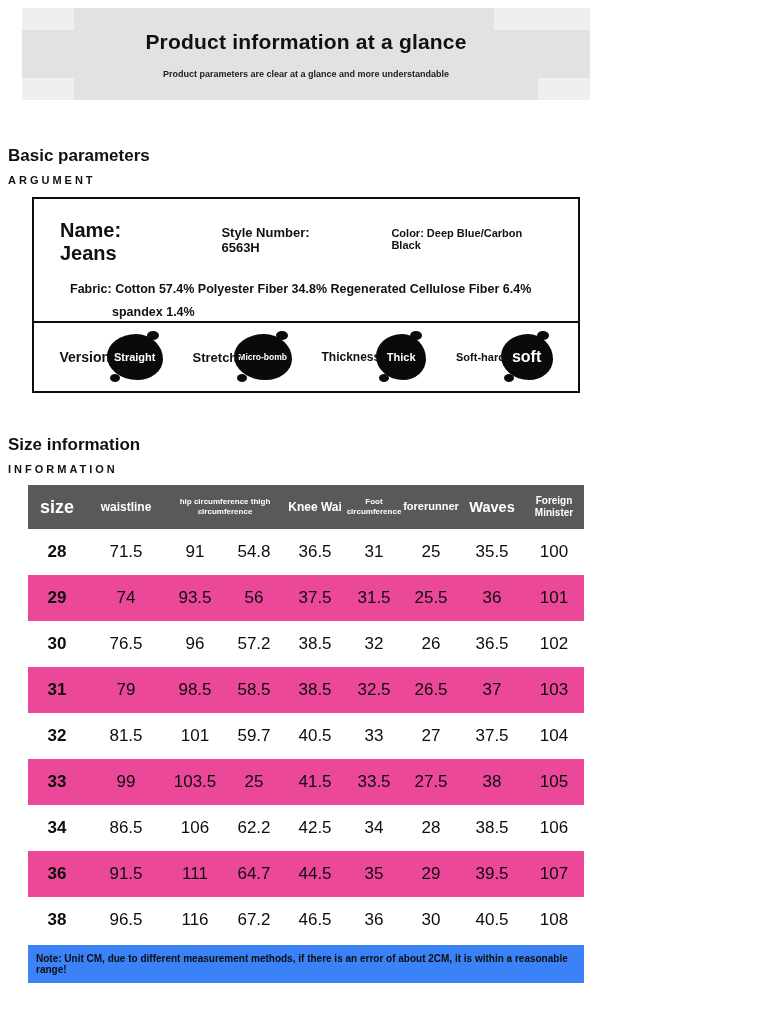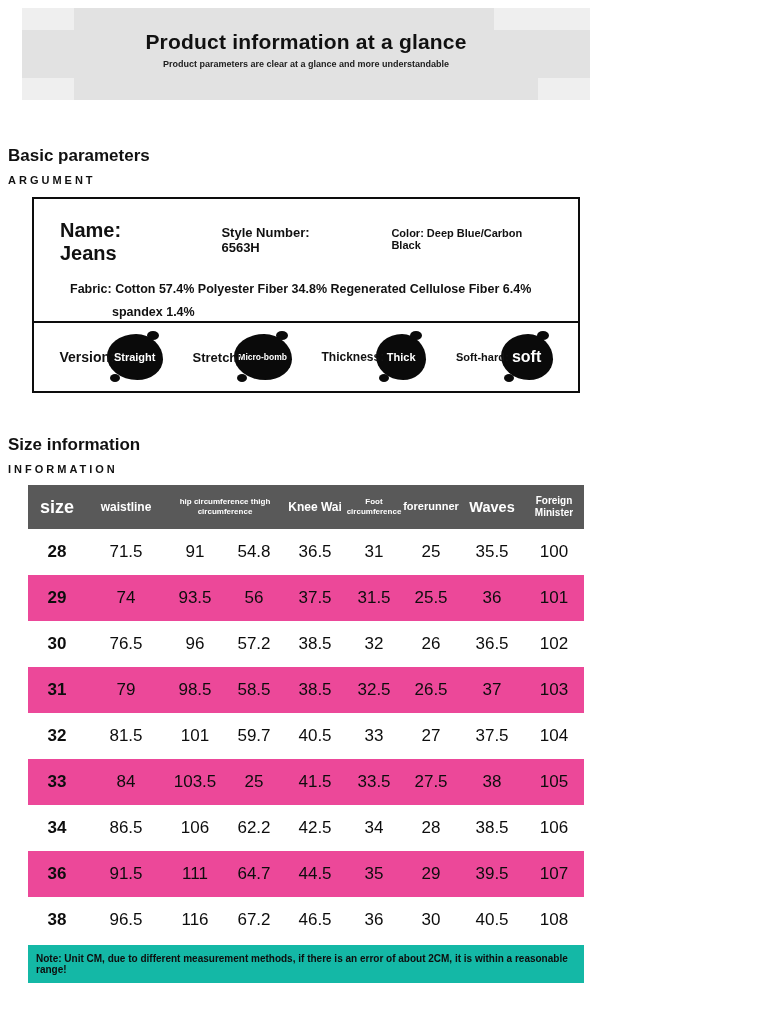--- a/index.html
+++ b/index.html
@@ -7,21 +7,21 @@
   .page { width: 612px; height: 1024px; overflow: hidden; position: relative; }
 
   
   .banner { position: relative; margin: 8px auto 0; width: 568px; height: 92px; background: #e2e2e2; text-align: center; }
   .banner-corner { position: absolute; width: 52px; height: 22px; background: #efefef; }
   .banner-corner.tl { top: 0; left: 0; }
   .banner-corner.tr { top: 0; right: 0; width: 96px; }
   .banner-corner.bl { bottom: 0; left: 0; }
   .banner-corner.br { bottom: 0; right: 0; }
   .banner-title { position: relative; padding-top: 22px; font-size: 21px; font-weight: bold; letter-spacing: 0.2px; }
-  .banner-subtitle { position: relative; margin-top: 5px; font-size: 9px; font-weight: bold; color: #1c1c1c; }
+  .banner-subtitle { position: relative; margin-top: 15px; font-size: 9px; font-weight: bold; color: #1c1c1c; }
 
   
   .section-head { text-align: left; margin-left: 8px; }
   .section-head.basic { margin-top: 46px; }
   .section-head.size { margin-top: 42px; }
   .section-title { font-size: 17px; font-weight: bold; }
   .section-sub { margin-top: 8px; font-size: 11px; font-weight: bold; letter-spacing: 3px; }
 
   
   .params-box { margin: 11px auto 0; width: 548px; height: 196px; border: 2px solid #0d0d0d; background: #fff; position: relative; }
@@ -55,21 +55,21 @@
   thead th:nth-child(2) { font-size: 12px; }
   thead th:nth-child(3) { font-size: 8px; }
   thead th:nth-child(4) { font-size: 12px; }
   thead th:nth-child(5) { font-size: 8px; }
   thead th:nth-child(6) { font-size: 11px; }
   thead th:nth-child(7) { font-size: 14.5px; }
   thead th:nth-child(8) { font-size: 10px; }
   tbody td { height: 46px; text-align: center; vertical-align: middle; font-size: 17px; color: #0d0d0d; }
   tbody td:first-child { font-weight: bold; }
   tbody tr.alt { background: #ec4899; }
-  .table-note { margin-top: 2px; background: #14b8a6; min-height: 38px; display: flex; align-items: center; padding: 4px 8px; font-size: 10px; font-weight: bold; color: #0d0d0d; }
+  .table-note { margin-top: 2px; background: #3b82f6; min-height: 38px; display: flex; align-items: center; padding: 4px 8px; font-size: 10px; font-weight: bold; color: #0d0d0d; }
 </style>
 </head>
 <body>
 
 <div class="page">
 
   <div class="banner">
     <div class="banner-corner tl"></div>
     <div class="banner-corner tr"></div>
     <div class="banner-corner bl"></div>
@@ -194,21 +194,21 @@
             <td>101</td>
             <td>59.7</td>
             <td>40.5</td>
             <td>33</td>
             <td>27</td>
             <td>37.5</td>
             <td>104</td>
           </tr>
           <tr class="alt">
             <td>33</td>
-            <td>84</td>
+            <td>99</td>
             <td>103.5</td>
             <td>25</td>
             <td>41.5</td>
             <td>33.5</td>
             <td>27.5</td>
             <td>38</td>
             <td>105</td>
           </tr>
           <tr>
             <td>34</td>

